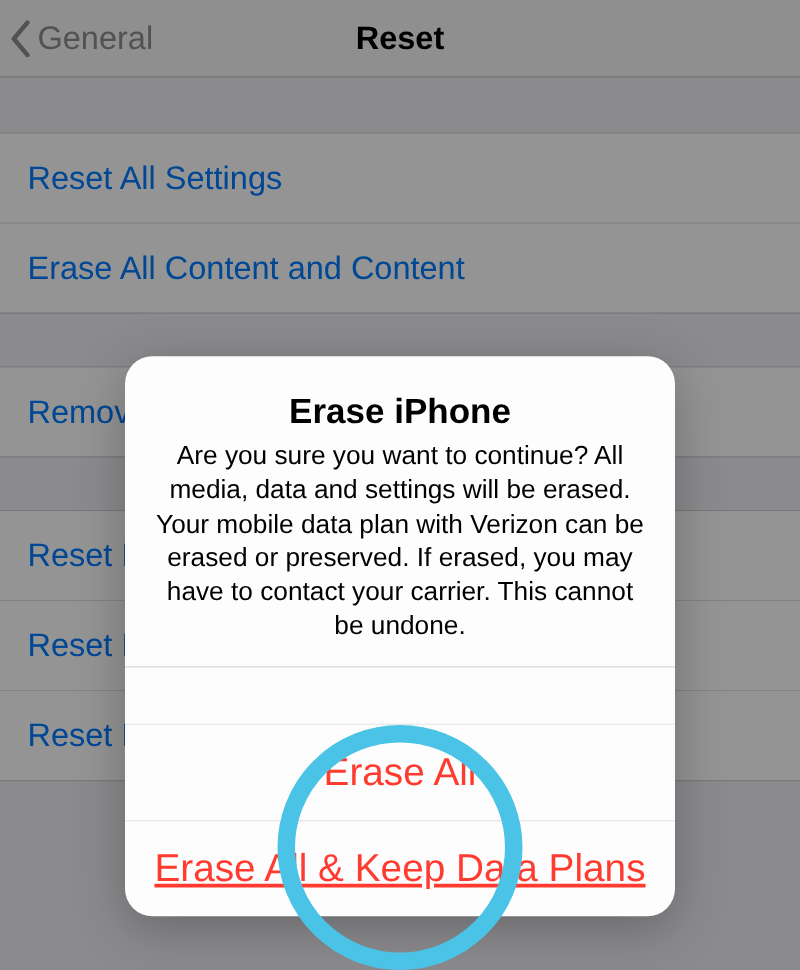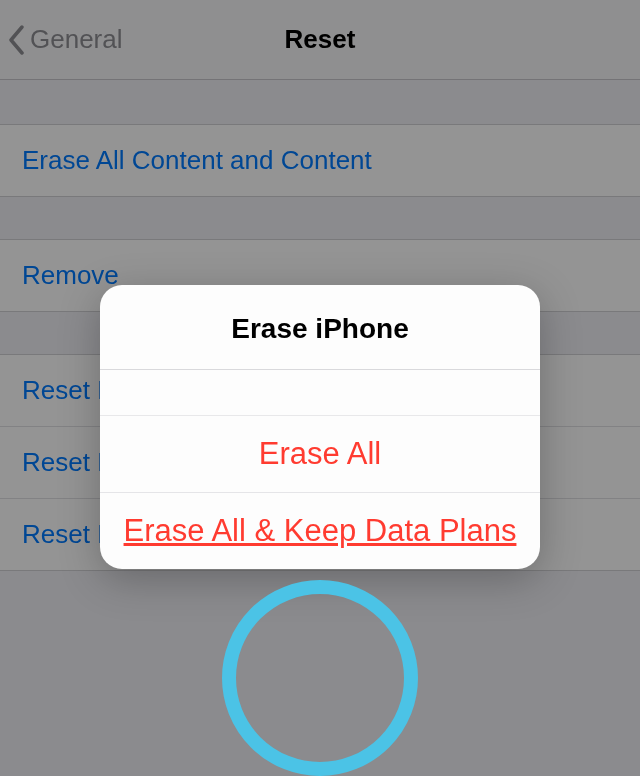--- a/index.html
+++ b/index.html
@@ -11,21 +11,21 @@
       position: relative;
       overflow: hidden;
     }
     .dim-overlay {
       position: absolute;
       inset: 0;
       background: rgba(0,0,0,0.42);
       z-index: 10;
     }
     .nav-bar {
-      height: 80px;
+      height: 62px;
       background: #f7f7f8;
       border-bottom: 1px solid #c8c7cc;
       display: flex;
       align-items: center;
       position: relative;
       padding: 0 8px;
     }
     .back-chevron {
       width: 18px;
       height: 30px;
@@ -141,20 +141,21 @@
         </svg>
     </span>
     <span>General</span>
   </button>
   <div class="nav-title">Reset</div>
 </div>
 
 <div class="spacer-section"></div>
 
 <div class="settings-group">
+  <div class="settings-row">Reset All Settings</div>
   <div class="settings-row last">Erase All Content and Content</div>
 </div>
 
 <div class="group-sep"></div>
 
 <div class="settings-group">
   <div class="settings-row last">Remove</div>
 </div>
 
 <div class="group-sep"></div>
@@ -166,20 +167,22 @@
 </div>
 
 <div class="group-sep" style="border-bottom:none;height:200px;"></div>
 
 <div class="dim-overlay"></div>
 
 <div class="alert-backdrop">
   <div class="alert">
     <div class="alert-body">
       <div class="alert-title">Erase iPhone</div>
+      <div class="alert-message">Are you sure you want to continue? All media, data and settings will be erased. Your mobile data plan with Verizon can be erased or preserved. If erased, you may have to contact your carrier.
+This cannot be undone.</div>
     </div>
     <div class="alert-actions">
       <div style="height:46px;border-bottom:1px solid #e8e8ea;"></div>
       <button class="alert-action">Erase All</button>
       <button class="alert-action" style="border-bottom:none;text-decoration:underline;">Erase All &amp; Keep Data Plans</button>
     </div>
   </div>
 </div>
 
 <div class="highlight-circle"></div>

